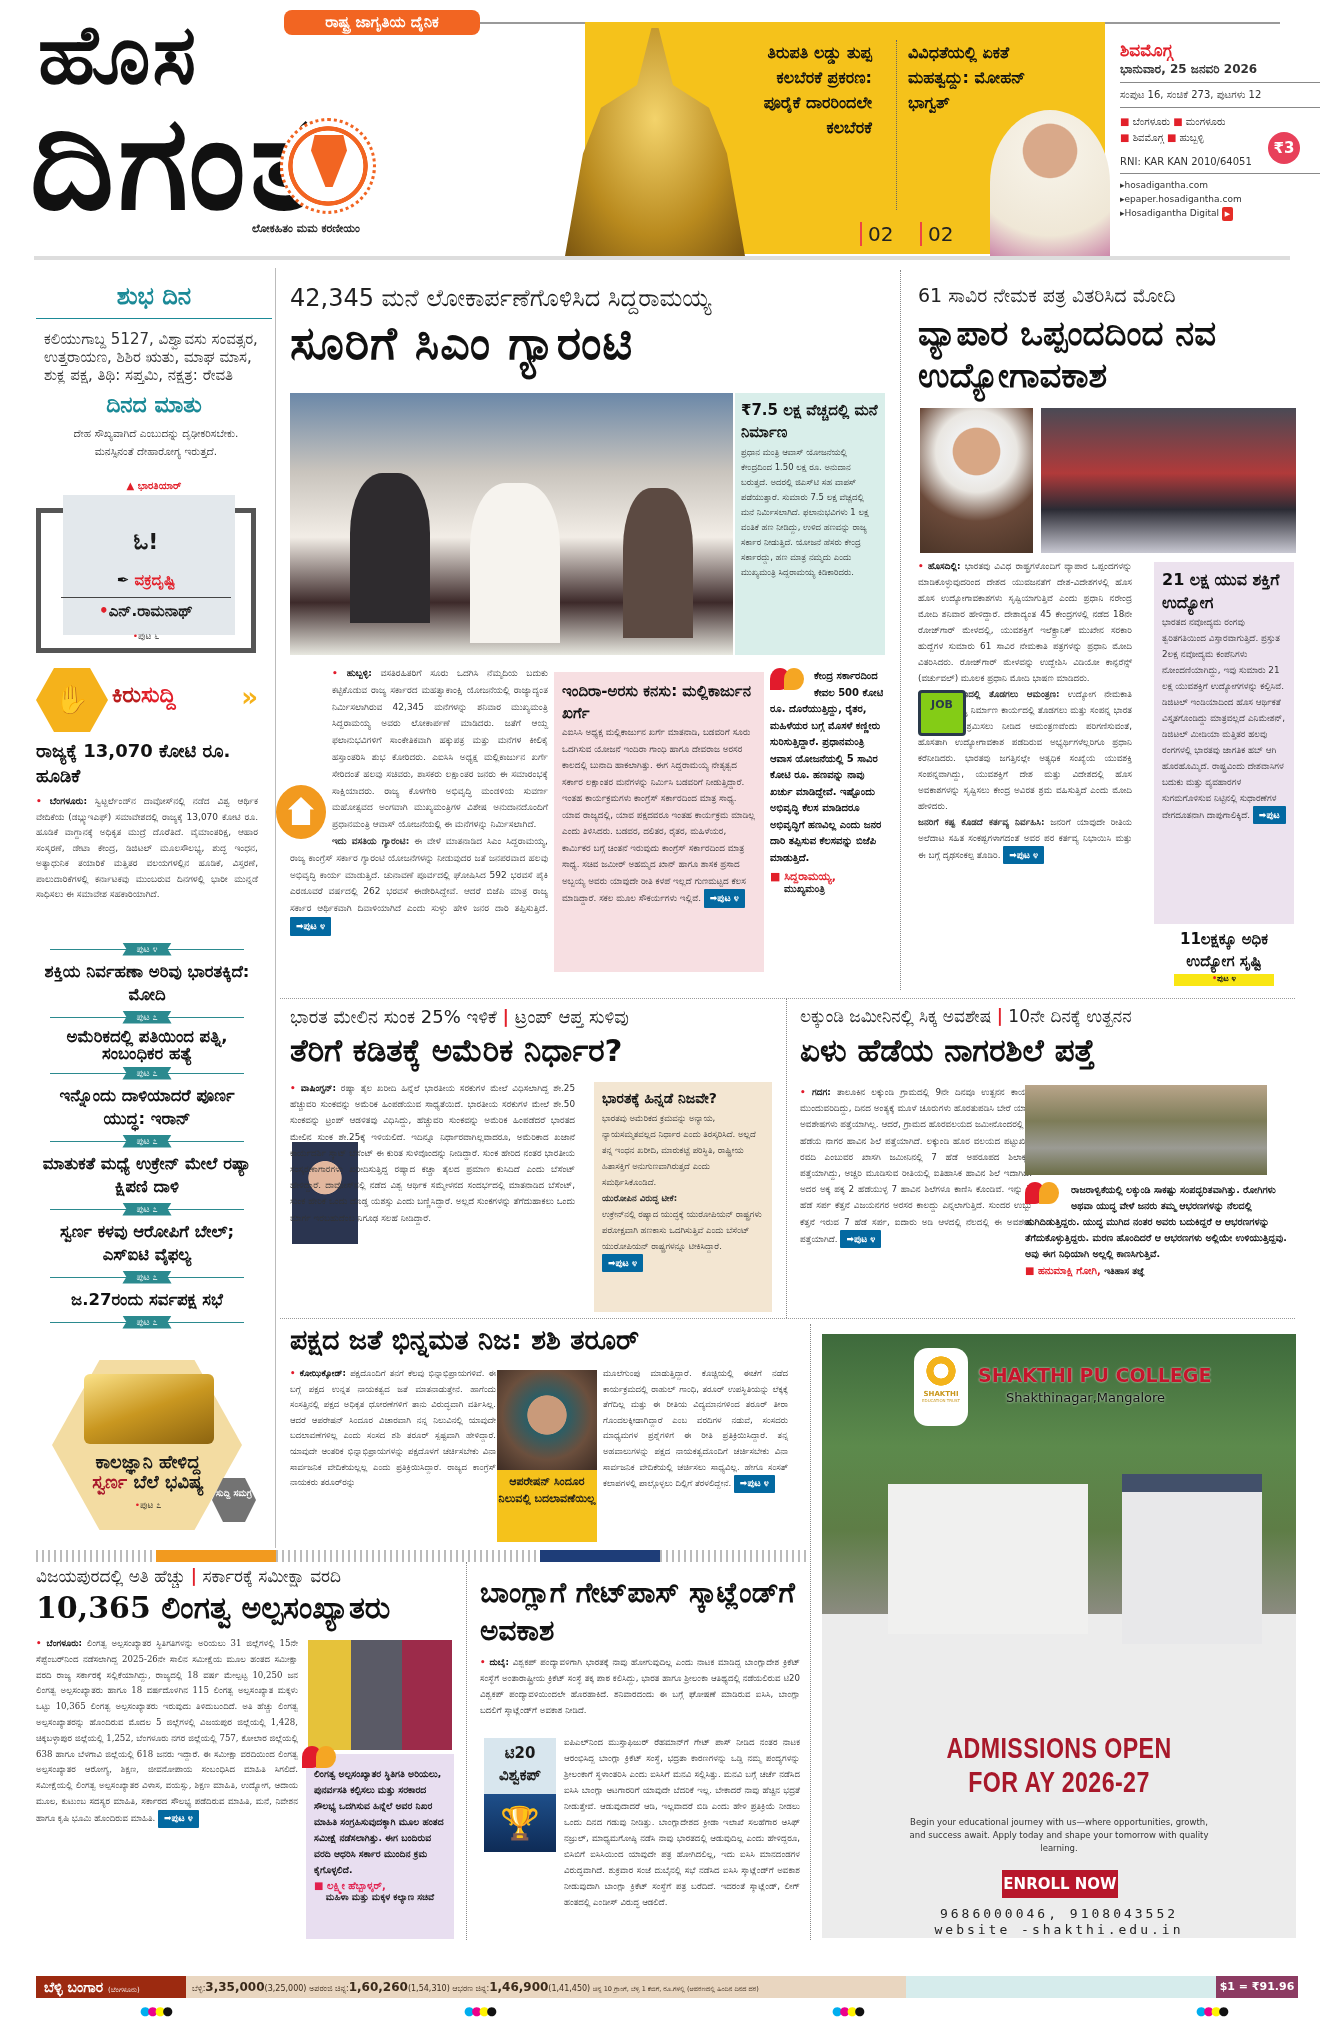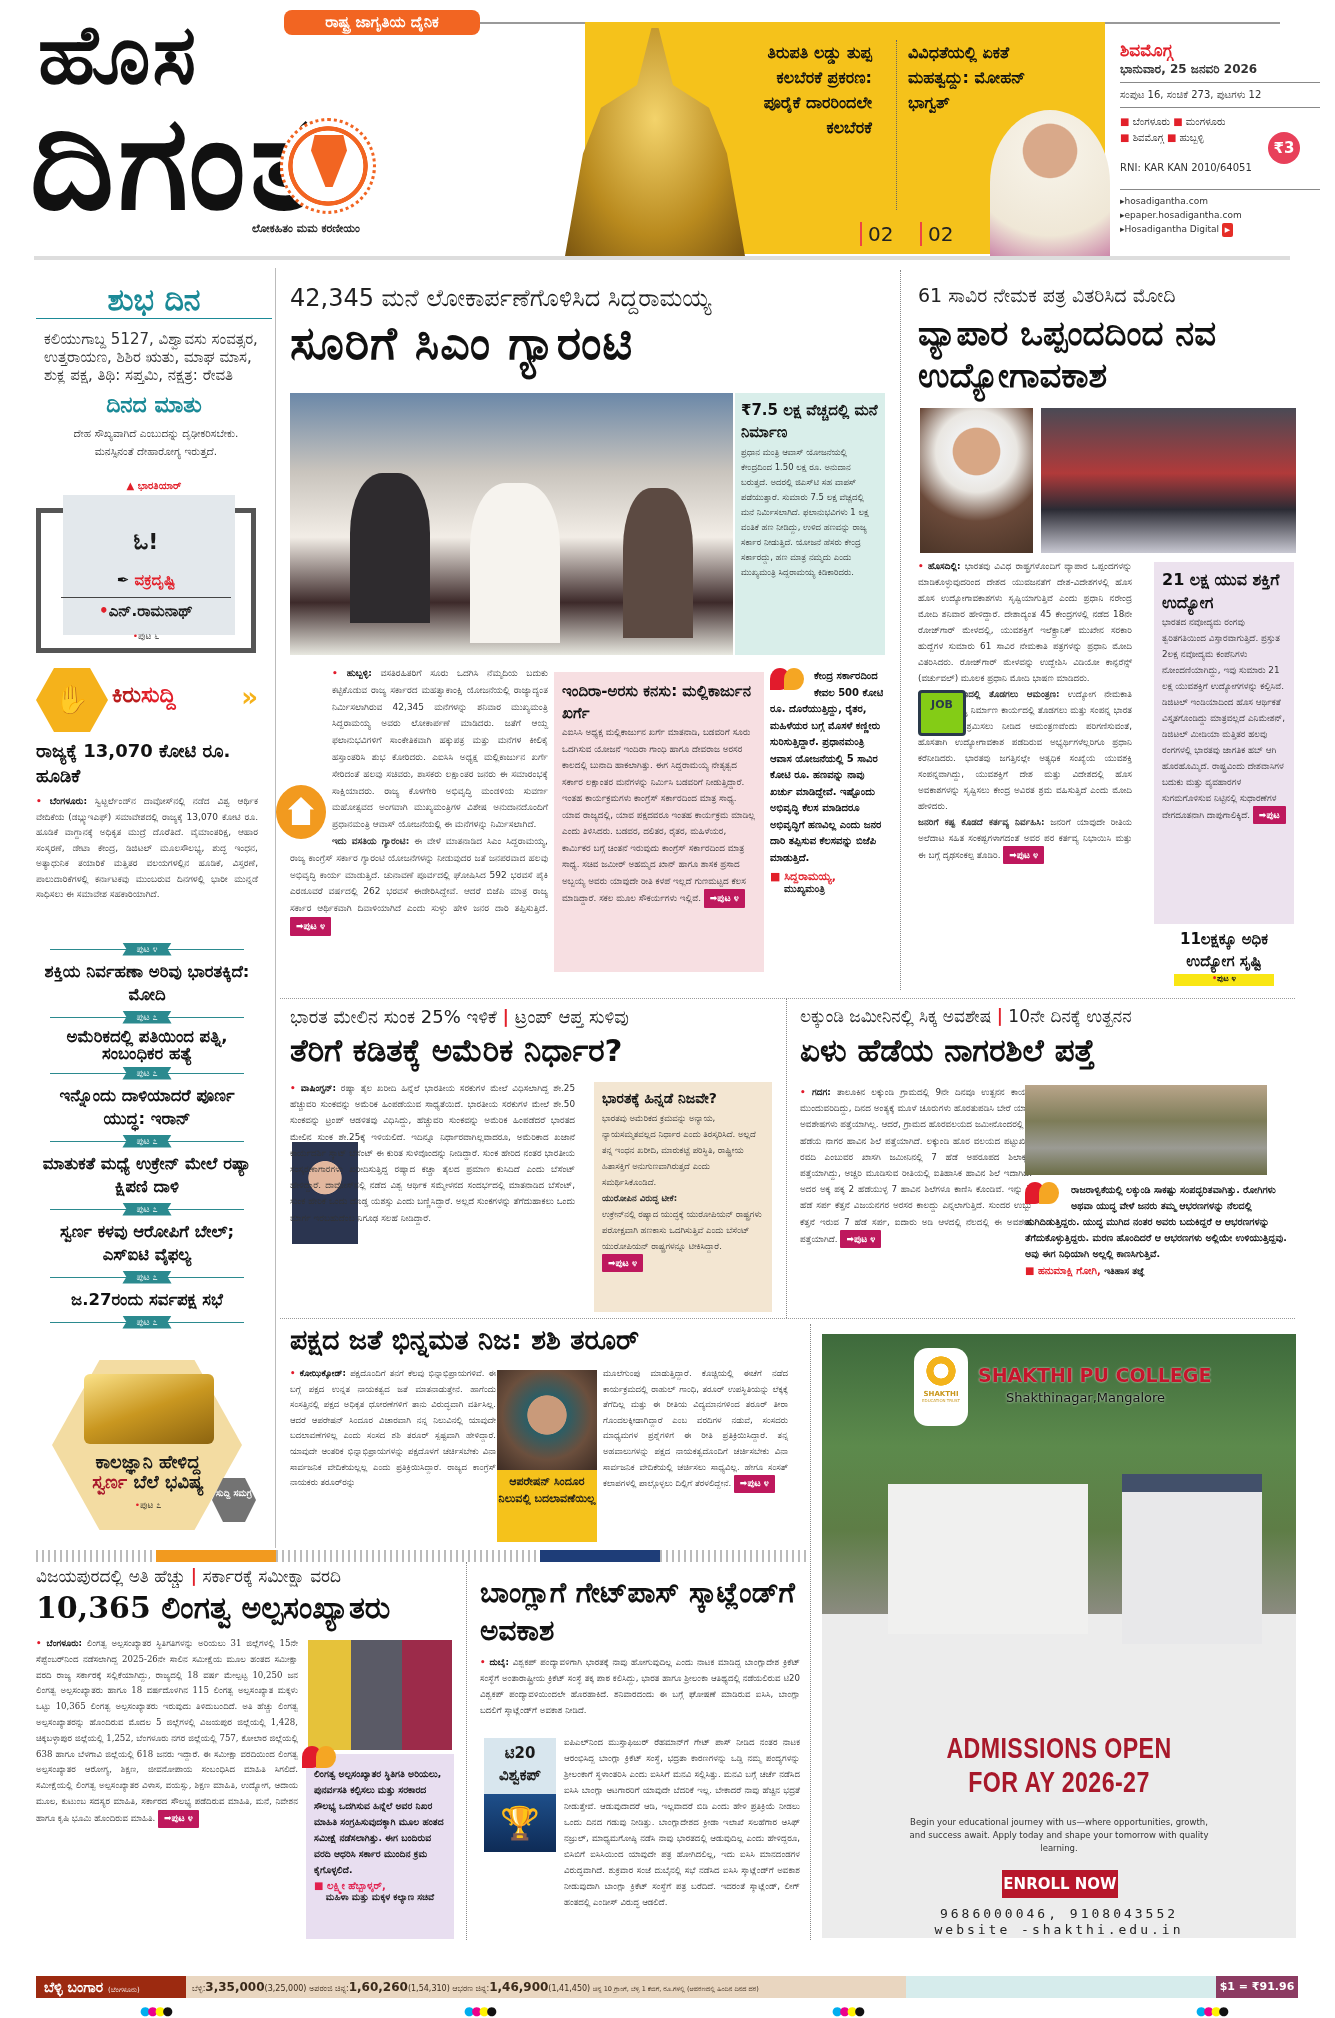--- a/index.html
+++ b/index.html
@@ -3,21 +3,21 @@
 <meta charset="utf-8">
 <style>
   *{box-sizing:border-box;margin:0;padding:0}
   body{width:1335px;height:2018px;background:#fff;font-family:"DejaVu Sans",sans-serif;color:#1a1a1a;position:relative;overflow:hidden}
   .abs{position:absolute}
   .serif{font-family:"DejaVu Serif",serif}
   .mono{font-family:"DejaVu Sans Mono",monospace}
   .body-text{font-size:10.5px;line-height:19.5px;color:#333;text-align:justify}
   .dateline{font-weight:bold;color:#111}
   .dateline::before{content:"• ";color:#e21b2c}
-  .puta{display:inline-block;background:#be185d;color:#fff;font-size:9px;padding:1px 6px;font-weight:bold;border-radius:1px}
+  .puta{display:inline-block;background:#0369a1;color:#fff;font-size:9px;padding:1px 6px;font-weight:bold;border-radius:1px}
   .puta-ribbon{display:flex;align-items:center;justify-content:center;margin:4px 0;position:relative;height:14px}
   .puta-ribbon::before{content:"";position:absolute;left:14px;right:14px;top:7px;height:1px;background:#2b8a8f}
   .puta-ribbon span{position:relative;background:#2b8a8f;color:#fff;font-size:9px;padding:1px 14px;clip-path:polygon(0 0,100% 0,92% 50%,100% 100%,0 100%,8% 50%)}
   .rule-dots{border-top:1px dotted #999}
   .photo{background:linear-gradient(135deg,#8a7a6a,#3a3a3a);}
   .quote-marks{display:inline-block;width:40px;height:26px;position:relative}
   .quote-marks i{position:absolute;top:0;width:20px;height:22px;border-radius:50% 50% 50% 0}
   .q1{left:0;background:#e21b2c}.q2{left:14px;background:#f5a623}
 </style>
 </head>
@@ -54,33 +54,33 @@
     <div style="font-size:17px;font-weight:bold;color:#e2202a">ಶಿವಮೊಗ್ಗ</div>
     <div style="font-size:12px;font-weight:bold;color:#333;margin-top:2px;padding-bottom:6px;border-bottom:1px solid #888">ಭಾನುವಾರ, 25 ಜನವರಿ 2026</div>
     <div style="font-size:10px;color:#333;margin-top:6px;padding-bottom:6px;border-bottom:1px solid #888">ಸಂಪುಟ 16, ಸಂಚಿಕೆ 273, ಪುಟಗಳು 12</div>
     <div style="font-size:10px;margin-top:6px;width:130px;line-height:16px">
       <span><span style="color:#e2202a">■</span> <span>ಬೆಂಗಳೂರು</span></span>
       <span><span style="color:#e2202a">■</span> <span>ಮಂಗಳೂರು</span></span><br>
       <span><span style="color:#e2202a">■</span> <span>ಶಿವಮೊಗ್ಗ</span></span>
       <span><span style="color:#e2202a">■</span> <span>ಹುಬ್ಬಳ್ಳಿ</span></span>
     </div>
     <div class="abs" style="left:148px;top:92px;width:32px;height:32px;border-radius:50%;background:#e8405a;color:#fff;font-weight:bold;font-size:15px;text-align:center;line-height:32px">₹3</div>
-    <div style="font-size:10px;color:#333;margin-top:16px;padding-bottom:16px;border-bottom:1px solid #888">RNI: KAR KAN 2010/64051</div>
+    <div style="font-size:10px;color:#333;margin-top:10px;padding-bottom:6px;border-bottom:1px solid #888">RNI: KAR KAN 2010/64051</div>
     <div style="font-size:9px;color:#333;line-height:14px;margin-top:4px">
       <div>▸<span>hosadigantha.com</span></div>
       <div>▸<span>epaper.hosadigantha.com</span></div>
       <div>▸<span>Hosadigantha Digital</span> <span style="display:inline-block;background:#e52d27;color:#fff;font-size:7px;padding:0 3px;border-radius:2px">▶</span></div>
     </div>
   </div>
   <div class="abs" style="left:34px;top:256px;width:1256px;height:4px;background:#ddd"></div>
 </header>
 
 <aside>
   <div class="abs" style="left:275px;top:268px;height:1280px;border-left:1px solid #bbb"></div>
-  <div class="abs" style="left:36px;top:282px;width:236px;text-align:center;font-size:30px;font-weight:bold;color:#1b8a97">ಶುಭ ದಿನ</div>
+  <div class="abs" style="left:36px;top:282px;width:236px;text-align:center;font-size:24px;font-weight:bold;color:#1b8a97">ಶುಭ ದಿನ</div>
   <div class="abs" style="left:36px;top:318px;width:236px;border-top:1.5px solid #1b8a97"></div>
   <div class="abs" style="left:44px;top:330px;width:222px;text-align:left;font-size:15px;line-height:18px;color:#333">ಕಲಿಯುಗಾಬ್ದ 5127, ವಿಶ್ವಾವಸು ಸಂವತ್ಸರ, ಉತ್ತರಾಯಣ, ಶಿಶಿರ ಋತು, ಮಾಘ ಮಾಸ, ಶುಕ್ಲ ಪಕ್ಷ, ತಿಥಿ: ಸಪ್ತಮಿ, ನಕ್ಷತ್ರ: ರೇವತಿ</div>
   <div class="abs" style="left:36px;top:392px;width:236px;text-align:center;font-size:22px;font-weight:bold;color:#1b8a97">ದಿನದ ಮಾತು</div>
   <div class="abs" style="left:56px;top:424px;width:200px;text-align:center;font-size:10.5px;line-height:18px;color:#333">ದೇಹ ಸೌಖ್ಯವಾಗಿದೆ ಎಂಬುದನ್ನು ದೃಢೀಕರಿಸಬೇಕು. ಮನಸ್ಸಿನಂತೆ ದೇಹಾರೋಗ್ಯ ಇರುತ್ತದೆ.</div>
   <div class="abs" style="left:36px;top:480px;width:236px;text-align:center;font-size:10px;color:#e2202a;font-weight:bold">▲ <span>ಭಾರತಿಯಾರ್</span></div>
 
   <div class="abs" style="left:36px;top:508px;width:220px;height:145px;border:5px solid #555;border-top-width:5px">
     <div style="position:absolute;left:22px;top:-18px;width:172px;height:140px;background:#e3e8ec"></div>
     <div class="abs" style="left:0;right:0;top:16px;text-align:center;font-size:22px;font-weight:bold">ಓ!</div>
     <div class="abs" style="left:0;right:0;top:58px;text-align:center;font-size:15px;font-weight:bold;color:#e2202a"><span style="color:#111">✒</span> <span>ವಕ್ರದೃಷ್ಟಿ</span></div>

